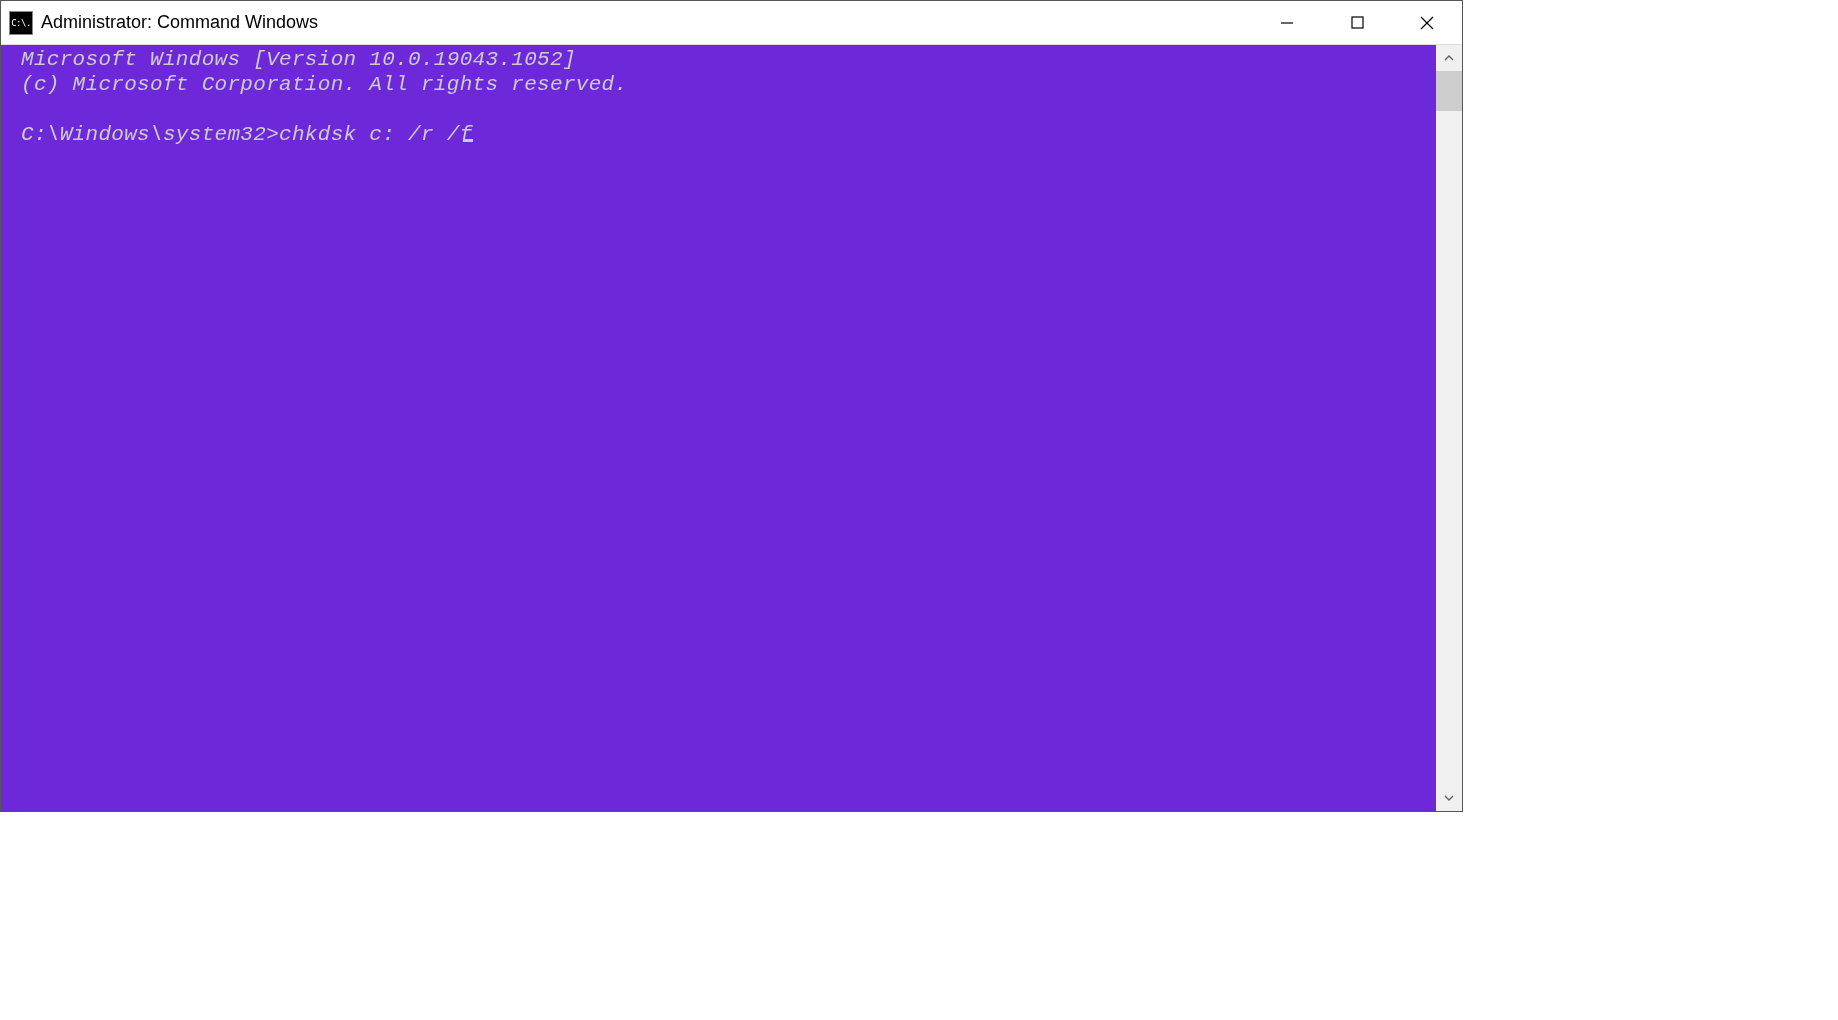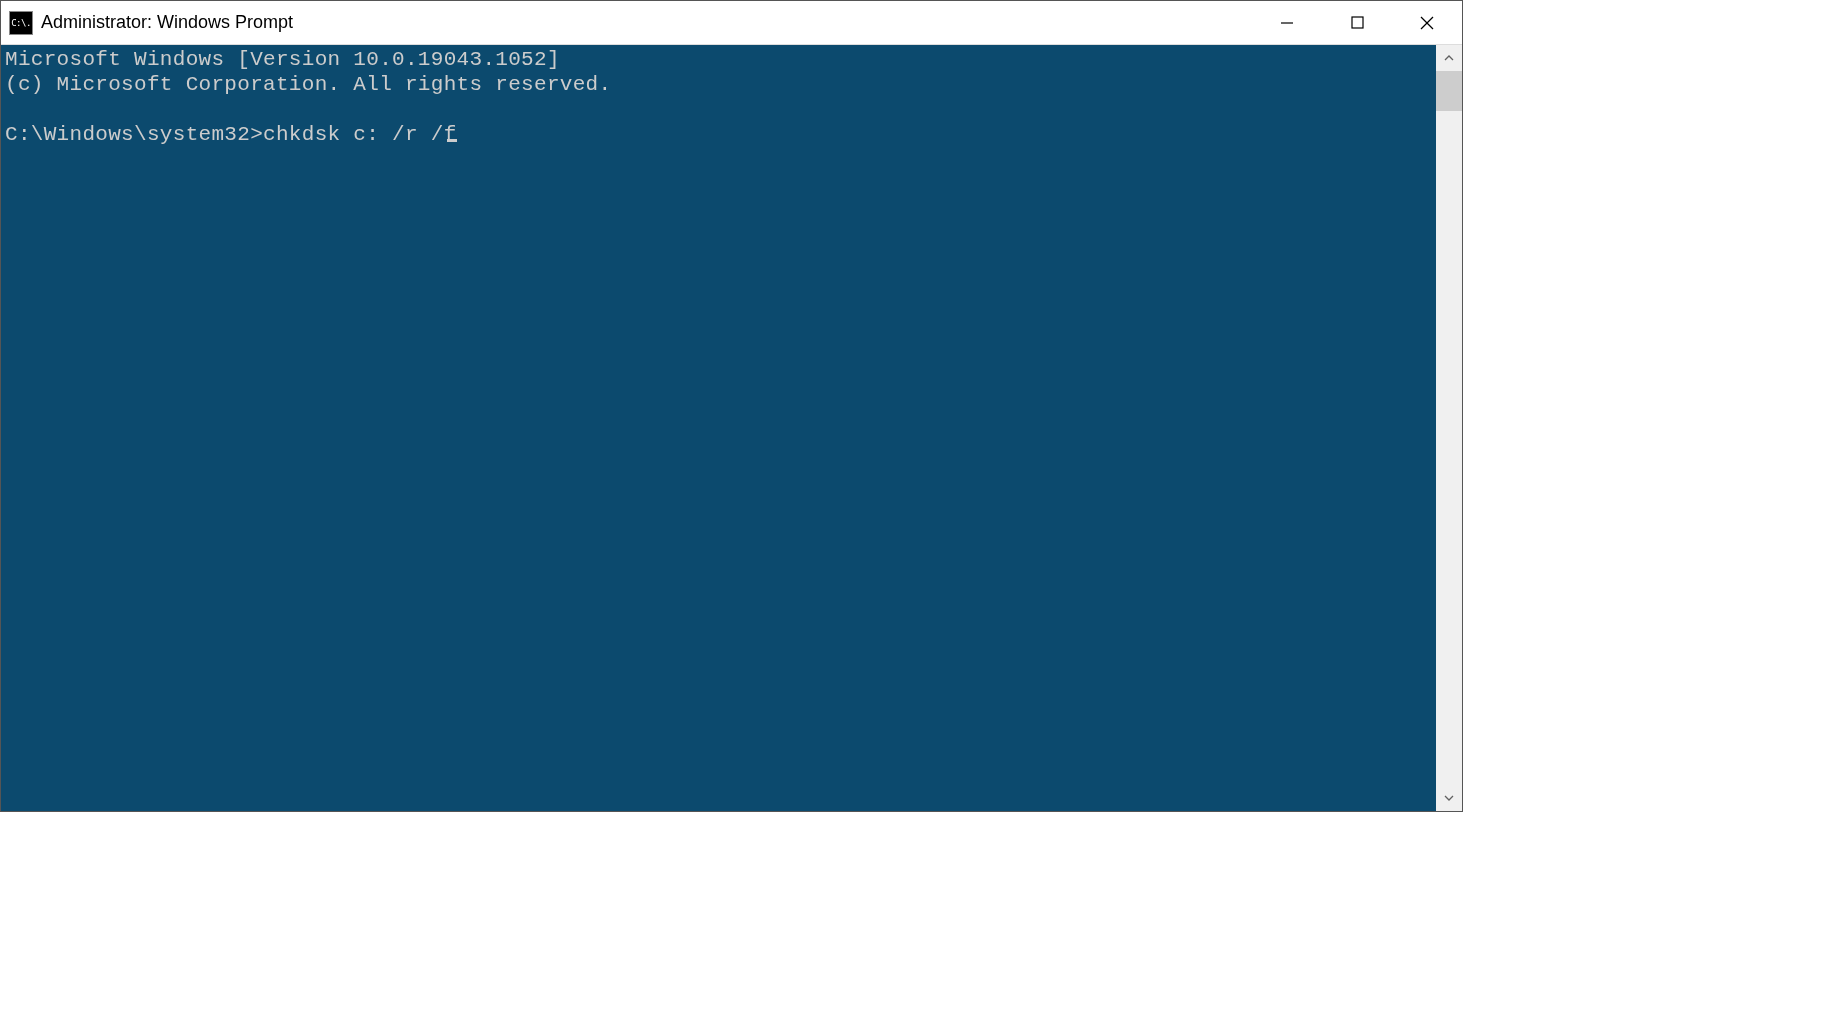--- a/index.html
+++ b/index.html
@@ -72,28 +72,29 @@
     }
     .content-area {
       flex: 1;
       display: flex;
       background: #0c0c0c;
       position: relative;
       overflow: hidden;
     }
     .terminal {
       flex: 1;
-      background: #0c4a6e;
+      background: #6d28d9;
       color: #cccccc;
       font-family: Consolas, "Courier New", monospace;
       font-size: 21px;
       line-height: 25px;
-      padding: 2px 0 0 4px;
+      padding: 2px 0 0 20px;
       white-space: pre;
       letter-spacing: 0.3px;
+      font-style: italic;
     }
     .scrollbar {
       width: 26px;
       background: #f0f0f0;
       display: flex;
       flex-direction: column;
       justify-content: space-between;
       align-items: center;
     }
     .scroll-btn {
@@ -131,21 +132,21 @@
       margin-left: -10px;
     }
   </style>
 </head>
 <body>
 
 <div class="window">
   <div class="titlebar">
     <div class="titlebar-left">
       <div class="app-icon">C:\.</div>
-      <div class="title-text">Administrator: Windows Prompt</div>
+      <div class="title-text">Administrator: Command Windows</div>
     </div>
     <div class="titlebar-right">
       <div class="win-btn">
         <svg width="14" height="14" viewBox="0 0 14 14">
           <line x1="1" y1="7" x2="13" y2="7" stroke-width="1.2"></line>
         </svg>
       </div>
       <div class="win-btn">
         <svg width="13" height="13" viewBox="0 0 13 13">
           <rect x="1" y="1" width="11" height="11" stroke-width="1.2"></rect>

